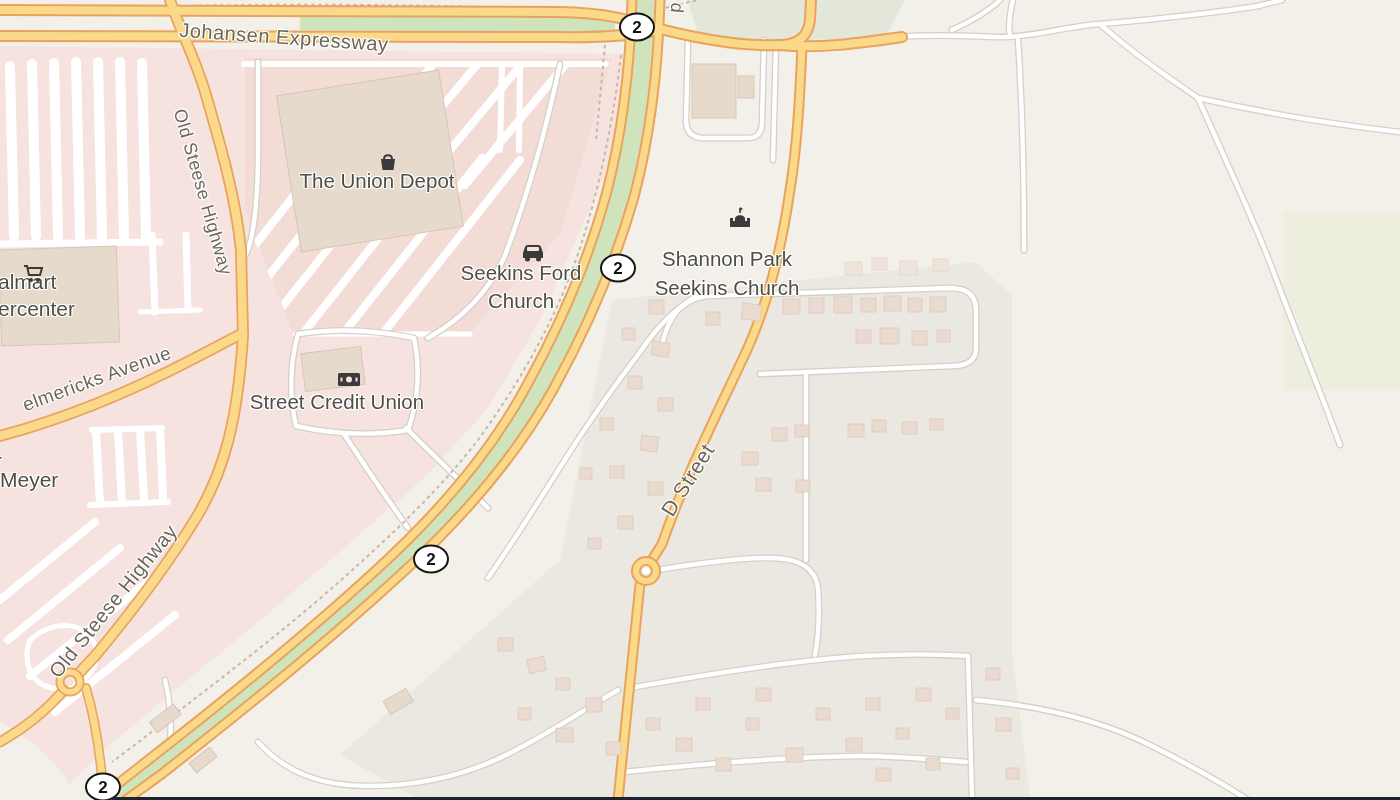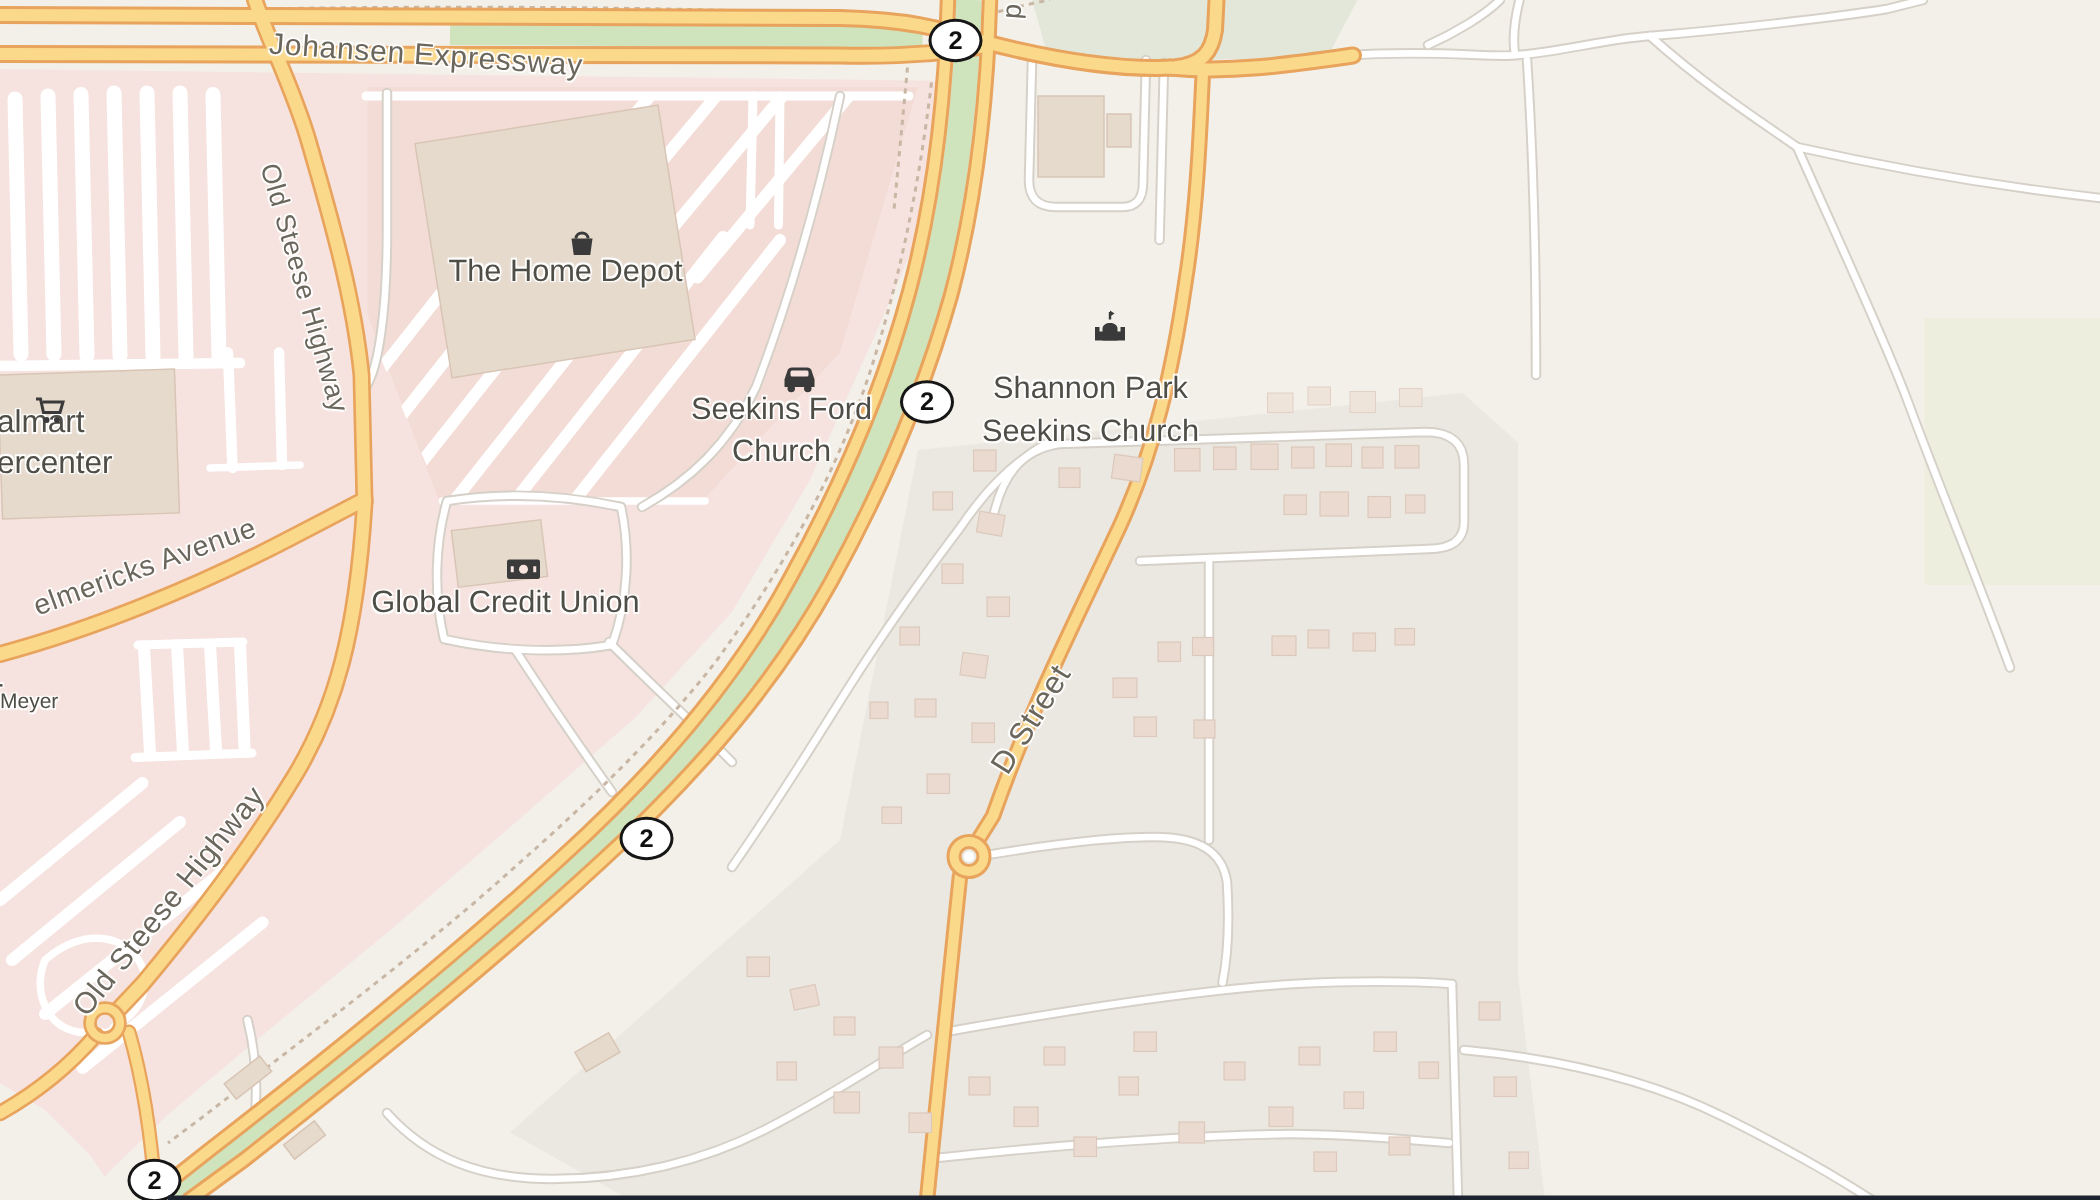--- a/index.html
+++ b/index.html
@@ -288,31 +288,31 @@
 <div class="lbl road-lbl" style="left:203px;top:192px;transform:translate(-50%,-50%) rotate(74deg);font-size:18px;">Old Steese Highway</div>
 <div class="lbl road-lbl" style="left:113px;top:601px;transform:translate(-50%,-50%) rotate(-51deg);font-size:20px;">Old Steese Highway</div>
 <div class="lbl road-lbl" style="left:97px;top:379px;transform:translate(-50%,-50%) rotate(-20deg);font-size:19px;">elmericks Avenue</div>
 <div class="lbl road-lbl" style="left:688px;top:480px;transform:translate(-50%,-50%) rotate(-58deg);font-size:21px;">D Street</div>
 <div class="lbl road-lbl" style="left:677px;top:8px;transform:translate(-50%,-50%) rotate(95deg);font-size:18px;">d</div>
 
 <div class="lbl left-cut" style="left:-2px;top:268px;font-size:21px;line-height:27px;">
   <div>almart</div>
   <div>ercenter</div>
 </div>
-<div class="lbl" style="left:377px;top:181px;font-size:20.5px;">The Home Depot</div>
+<div class="lbl" style="left:377px;top:181px;font-size:20.5px;">The Union Depot</div>
 <div class="lbl" style="left:521px;top:287px;font-size:20.5px;line-height:28px;">
   <div>Seekins Ford</div>
   <div>Church</div>
 </div>
-<div class="lbl" style="left:337px;top:402px;font-size:20.5px;">Global Credit Union</div>
+<div class="lbl" style="left:337px;top:402px;font-size:20.5px;">Street Credit Union</div>
 <div class="lbl" style="left:727px;top:252px;font-size:20.5px;line-height:29px;margin-top:21px;">
   <div>Shannon Park</div>
   <div>Seekins Church</div>
 </div>
-<div class="lbl left-cut" style="left:0px;top:453px;font-size:14px;">Meyer</div>
+<div class="lbl left-cut" style="left:0px;top:466px;font-size:21px;">Meyer</div>
 <div class="lbl left-cut" style="left:-5px;top:447px;font-size:21px;">r</div>
 
 <div class="shield" style="left:637px;top:27px;">2</div>
 <div class="shield" style="left:618px;top:268px;">2</div>
 <div class="shield" style="left:431px;top:559px;">2</div>
 <div class="shield" style="left:103px;top:787px;">2</div>
 
 <div class="poi-icon" style="left:23px;top:264px;">
   <svg width="22" height="20" viewBox="0 0 22 20">
     <path d="M1,2 L4,2 L6,11 L17,11 L19,4 L5.5,4" fill="none" stroke="#3a3a3a" stroke-width="2"></path>

